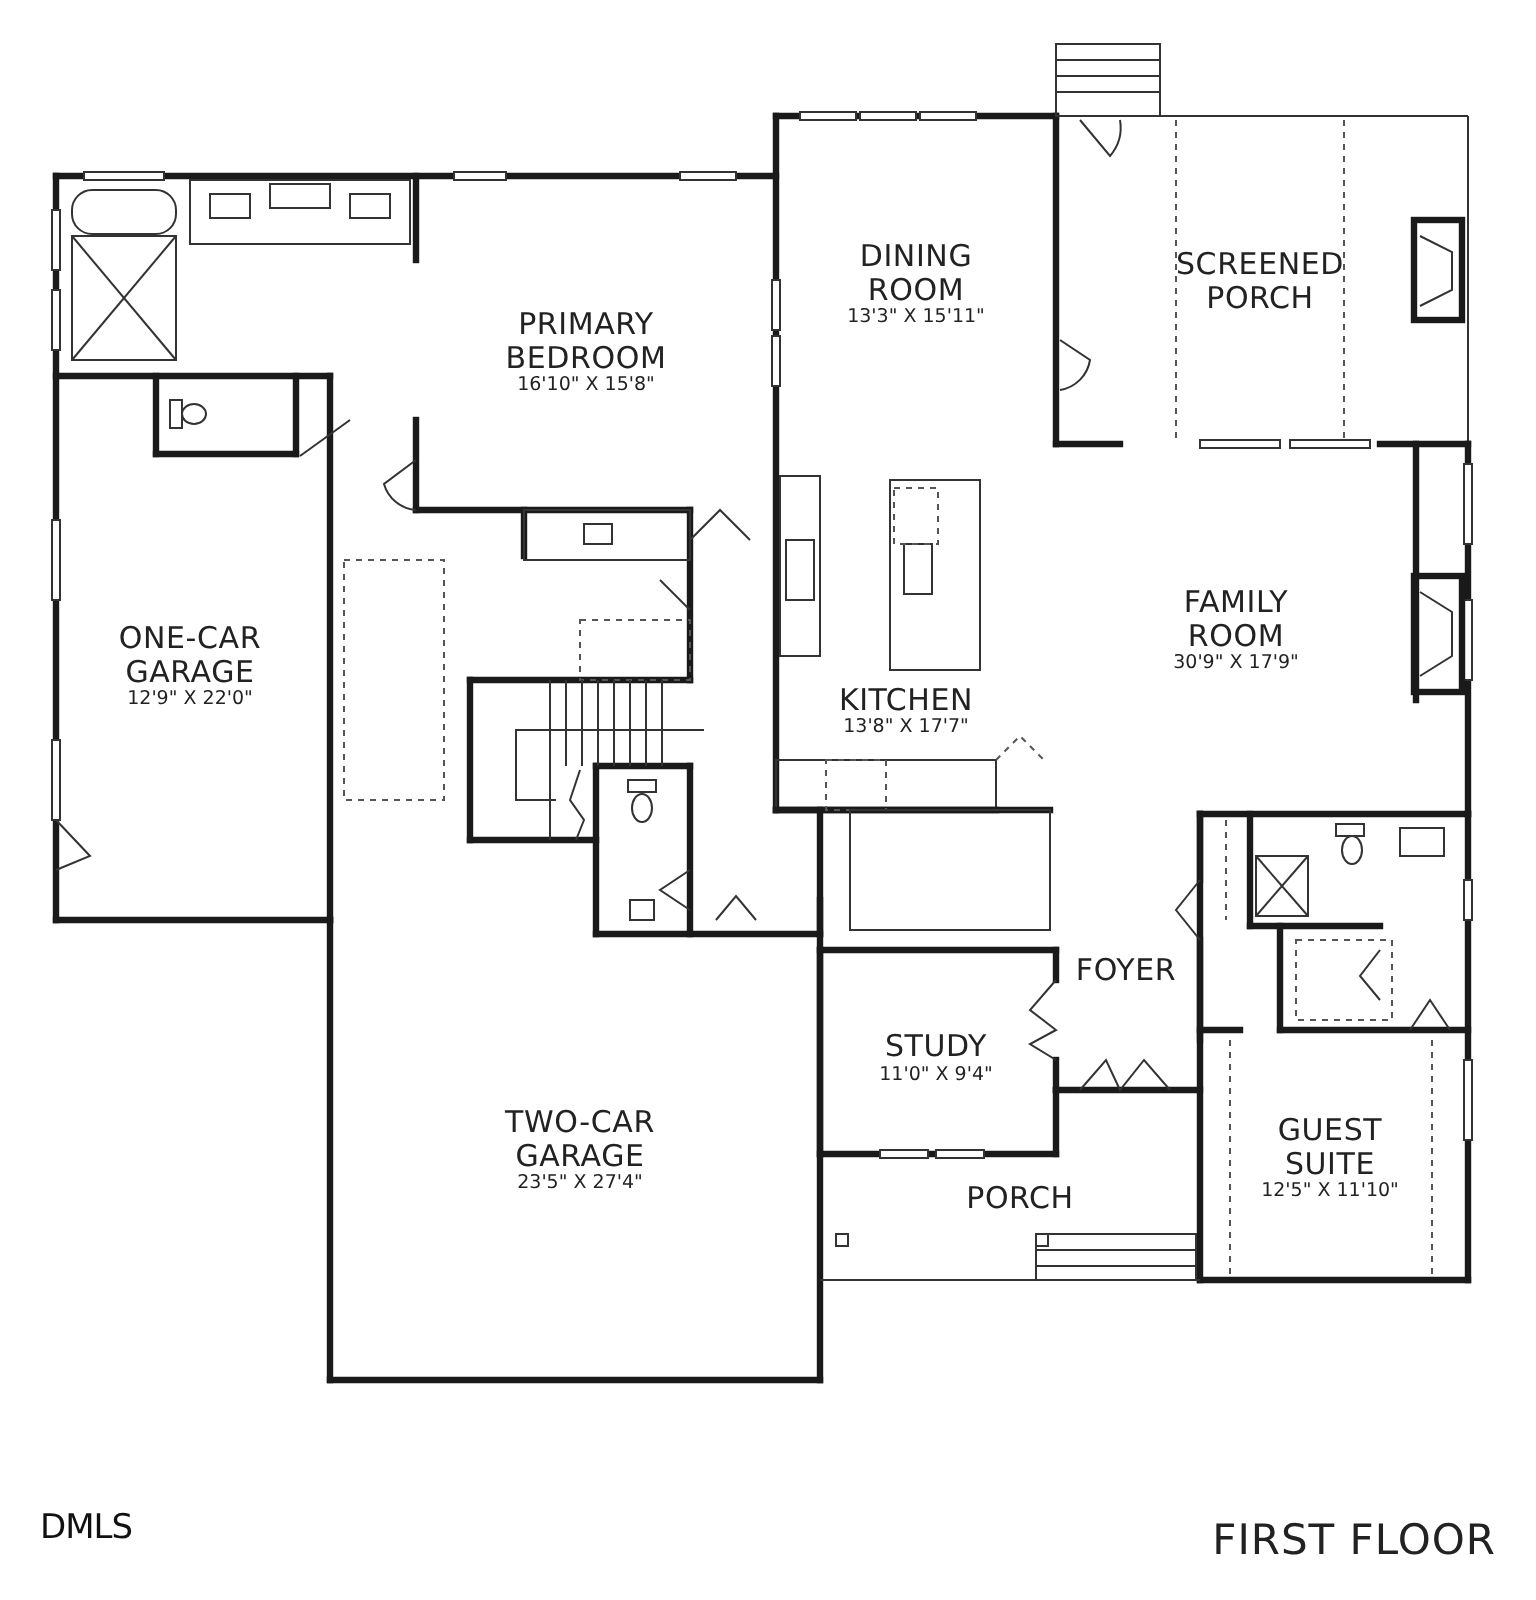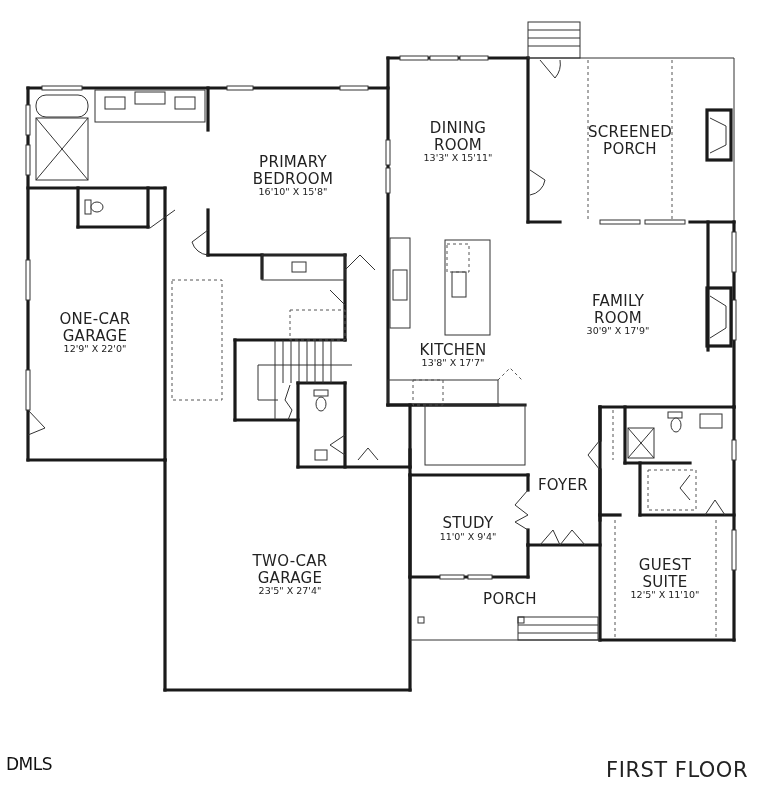--- a/index.html
+++ b/index.html
@@ -7,21 +7,21 @@
   #plan { position: absolute; left: 0; top: 0; width: 768px; height: 800px; }
   .wall { stroke: #1a1a1a; stroke-width: 3.2; fill: none; stroke-linecap: square; }
   .thin { stroke: #333; stroke-width: 1; fill: none; }
   .dash { stroke: #555; stroke-width: 1; fill: none; stroke-dasharray: 3 3; }
   .win { stroke: #333; stroke-width: 1; fill: #fff; }
   .fix { stroke: #333; stroke-width: 1; fill: #fff; }
   .door { stroke: #333; stroke-width: 1; fill: none; }
   .room-name { font-family: "DejaVu Sans", sans-serif; font-size: 15px; fill: #222; text-anchor: middle; letter-spacing: 0.3px; }
   .room-dim { font-family: "DejaVu Sans", sans-serif; font-size: 9.5px; fill: #222; text-anchor: middle; }
   .floor-title { position: absolute; left: 0; width: 748px; top: 758px; text-align: right; font-family: "DejaVu Sans", sans-serif; font-size: 21px; color: #222; letter-spacing: 0.5px; }
-  .mls-badge { position: absolute; left: 6px; top: 754px; font-family: "DejaVu Sans", sans-serif; font-size: 17px; color: #111; letter-spacing: -0.5px; }
+  .mls-badge { position: absolute; left: 20px; top: 754px; font-family: "DejaVu Sans", sans-serif; font-size: 17px; color: #111; letter-spacing: -0.5px; }
 </style>
 </head>
 <body>
 
 <svg id="plan" viewBox="0 0 768 800" xmlns="http://www.w3.org/2000/svg">
 
   <g>
 
     <polyline class="wall" points="28,88 388,88 388,58"></polyline>
     <line class="wall" x1="28" y1="88" x2="28" y2="460"></line>

